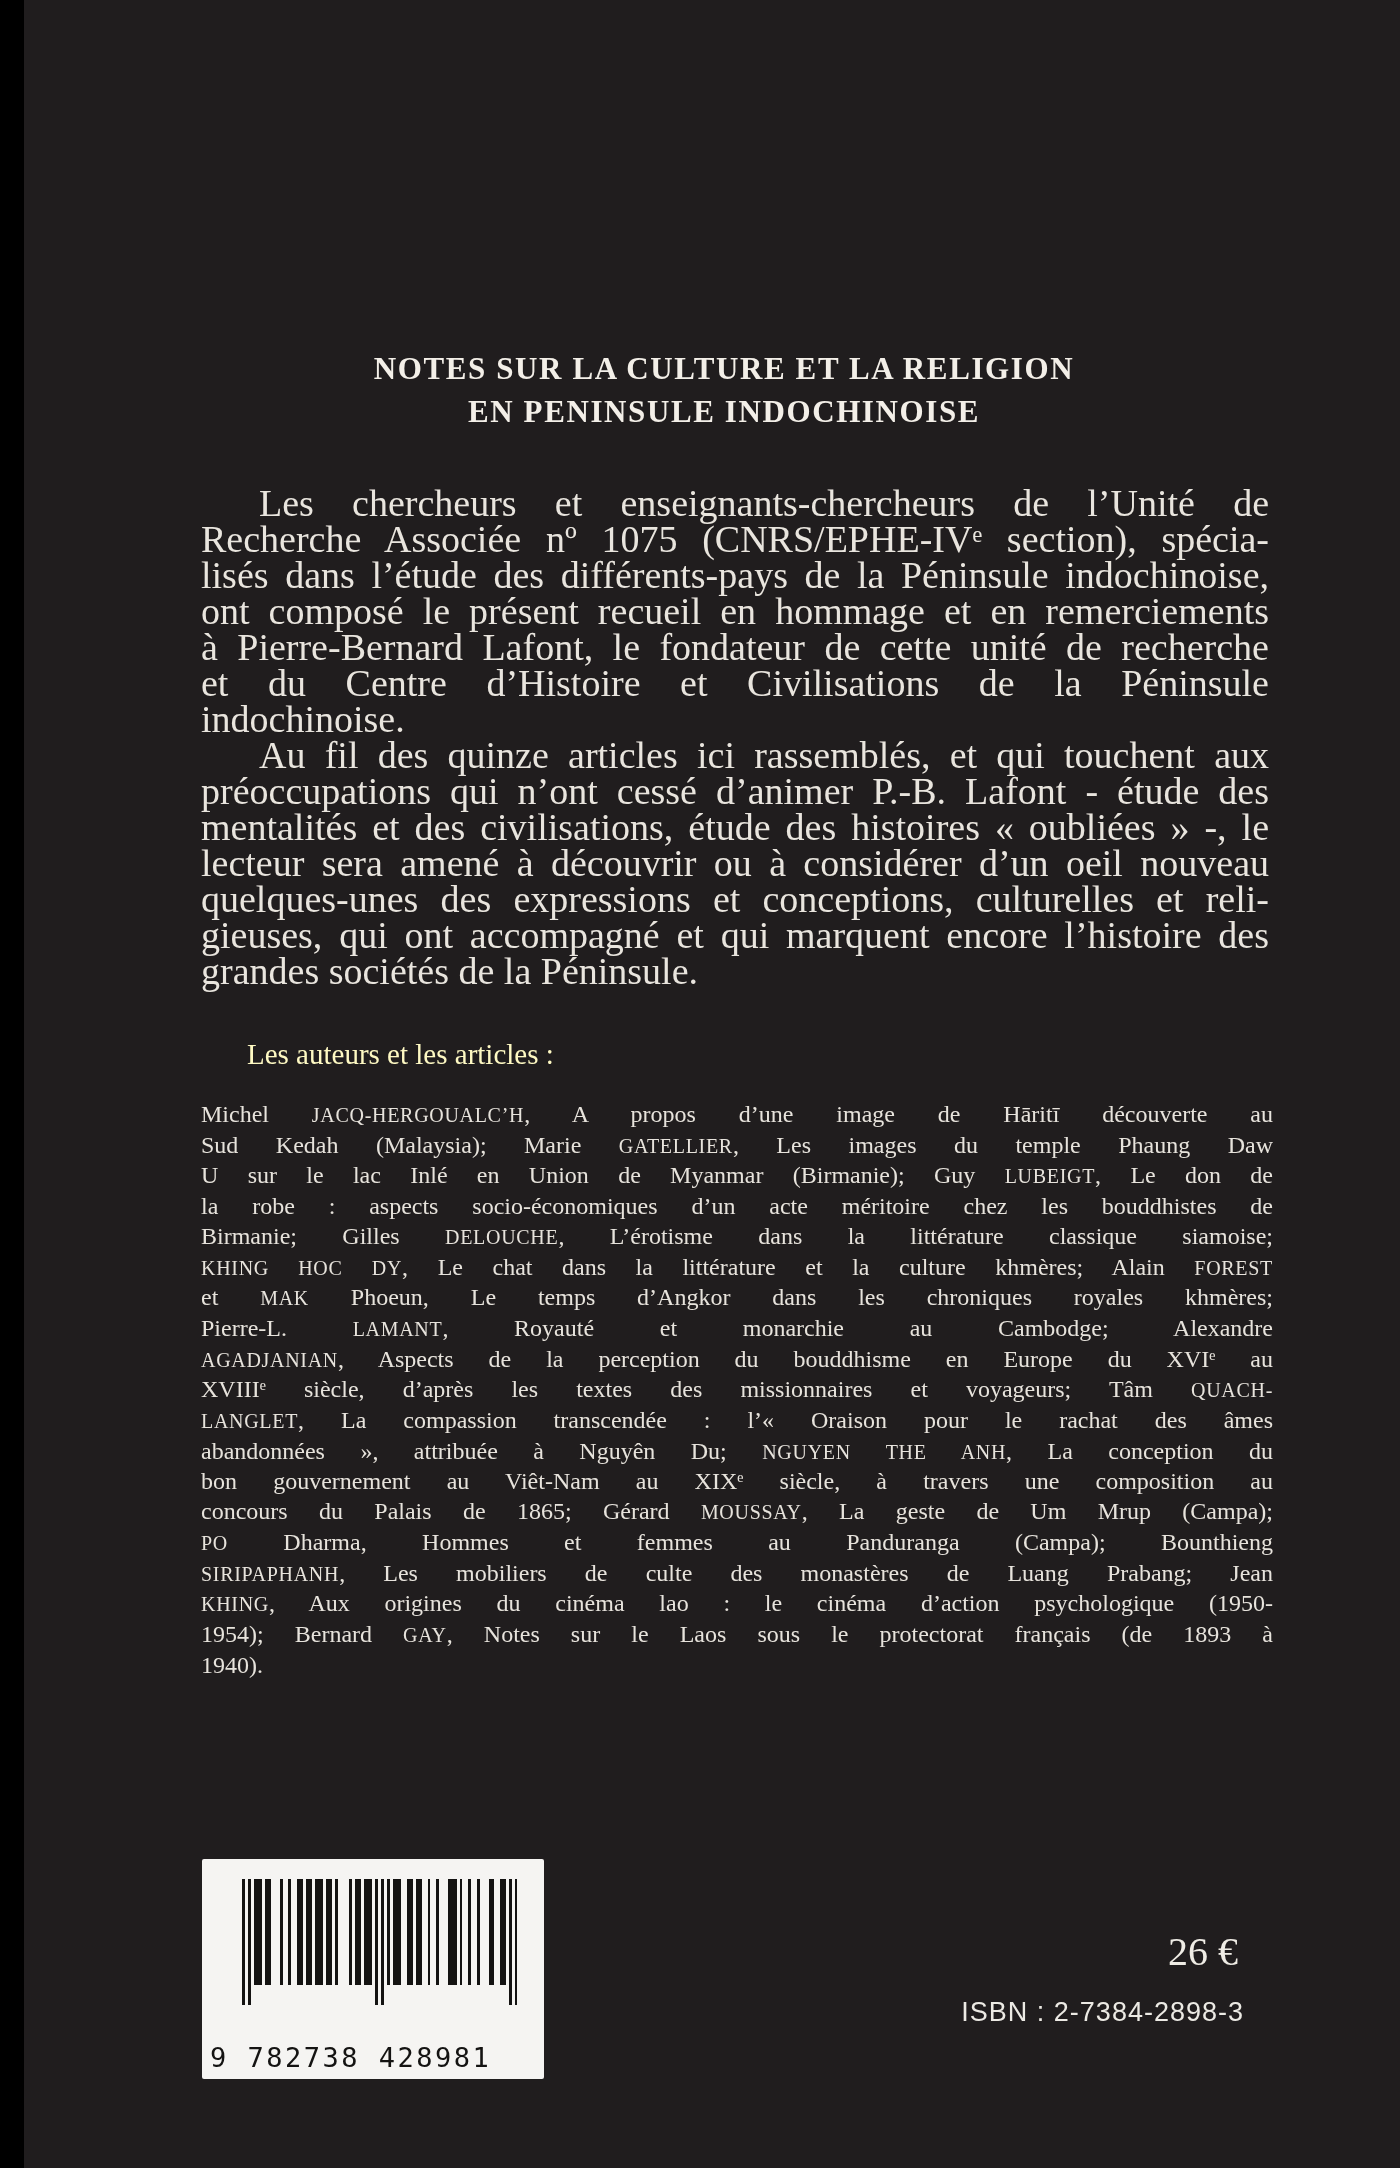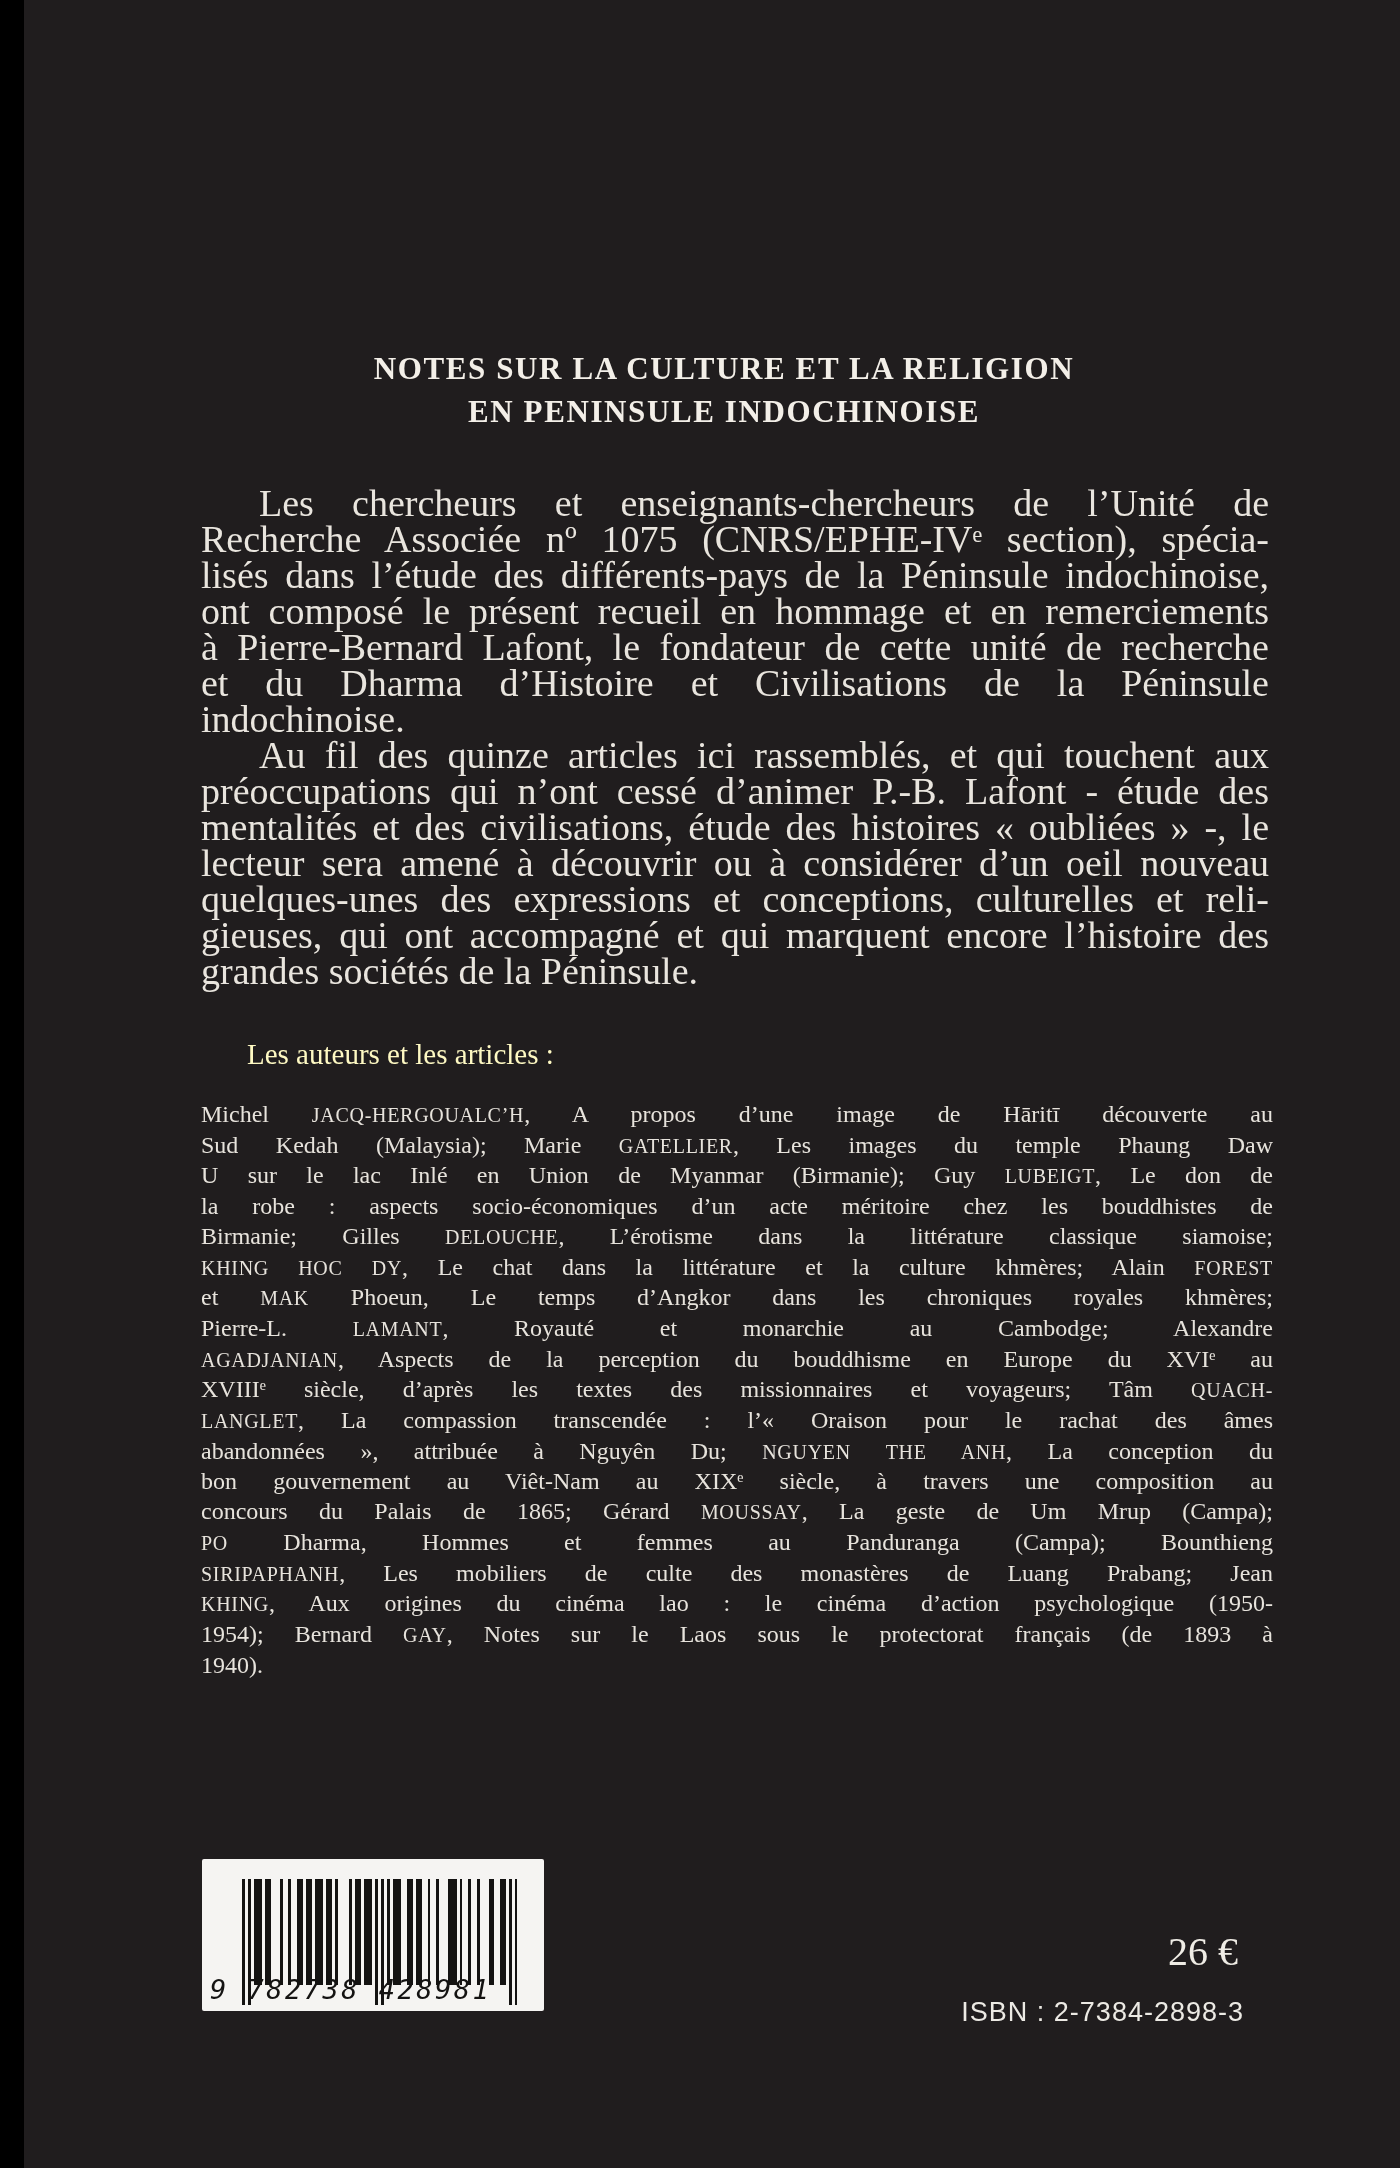--- a/index.html
+++ b/index.html
@@ -63,24 +63,23 @@
   }
   .authors-list .aline.last { text-align-last: left; }
   .seg-i { }
   .seg-c { font-size: 20px; letter-spacing: 0.7px; }
   .seg-r { }
   .barcode-box {
     position: absolute;
     left: 178px;
     top: 1859px;
     width: 342px;
-    height: 152px;
+    height: 220px;
     background: #f5f4f2;
     border-radius: 2px;
-    font-style: italic;
   }
   .bars {
     position: absolute;
     left: 40px;
     top: 20px;
     width: 278px;
     height: 130px;
   }
   .bars .bar {
     position: absolute;
@@ -127,21 +126,21 @@
     <div>NOTES SUR LA CULTURE ET LA RELIGION</div>
     <div>EN PENINSULE INDOCHINOISE</div>
   </div>
 
   <div class="synopsis">
       <div class="line indent">Les chercheurs et enseignants-chercheurs de l’Unité de</div>
       <div class="line">Recherche Associée nº 1075 (CNRS/EPHE-IVᵉ section), spécia-</div>
       <div class="line">lisés dans l’étude des différents-pays de la Péninsule indochinoise,</div>
       <div class="line">ont composé le présent recueil en hommage et en remerciements</div>
       <div class="line">à Pierre-Bernard Lafont, le fondateur de cette unité de recherche</div>
-      <div class="line">et du Dharma d’Histoire et Civilisations de la Péninsule</div>
+      <div class="line">et du Centre d’Histoire et Civilisations de la Péninsule</div>
       <div class="line last">indochinoise.</div>
       <div class="line indent">Au fil des quinze articles ici rassemblés, et qui touchent aux</div>
       <div class="line">préoccupations qui n’ont cessé d’animer P.-B. Lafont - étude des</div>
       <div class="line">mentalités et des civilisations, étude des histoires « oubliées » -, le</div>
       <div class="line">lecteur sera amené à découvrir ou à considérer d’un oeil nouveau</div>
       <div class="line">quelques-unes des expressions et conceptions, culturelles et reli-</div>
       <div class="line">gieuses, qui ont accompagné et qui marquent encore l’histoire des</div>
       <div class="line last">grandes sociétés de la Péninsule.</div>
     </div>
 

